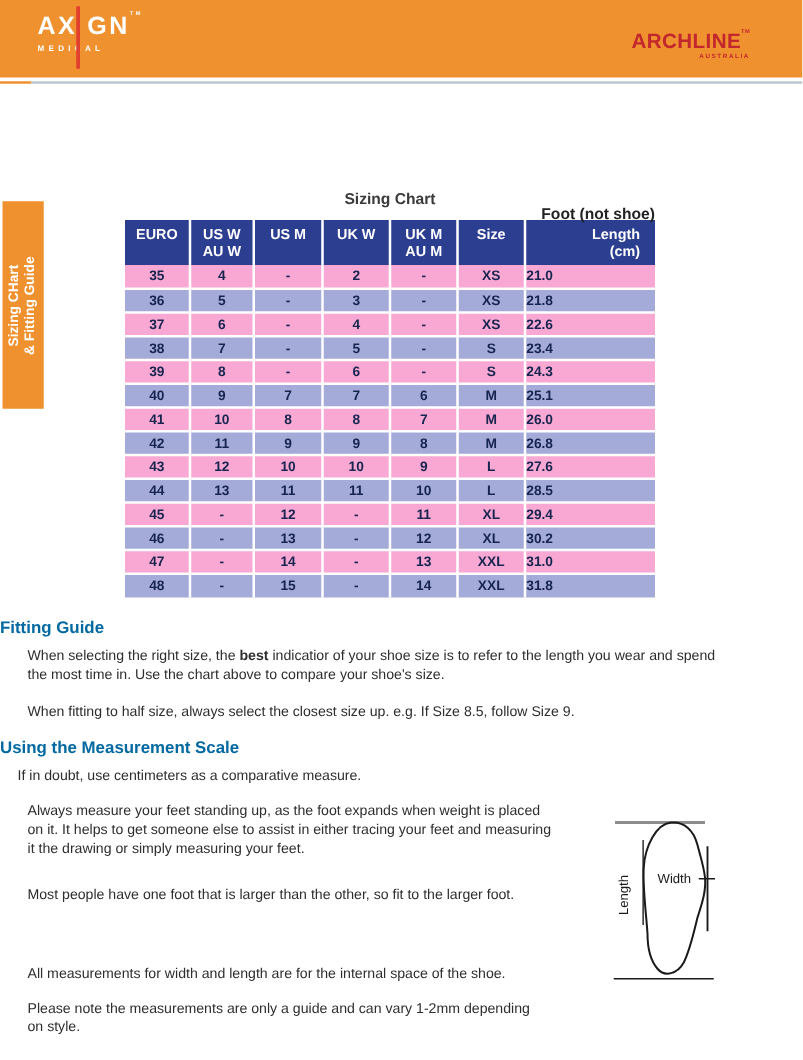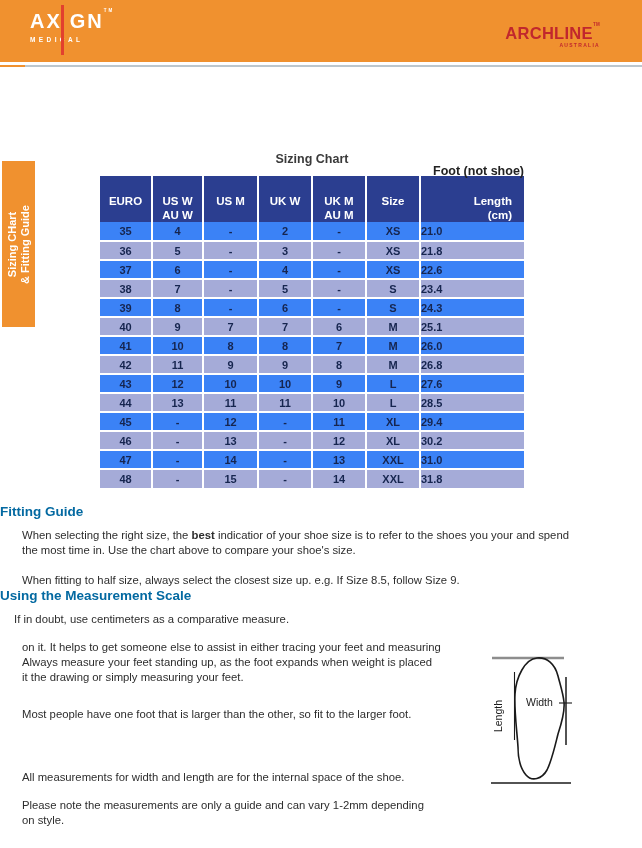--- a/index.html
+++ b/index.html
@@ -62,39 +62,39 @@
     position: absolute; right: 0px; bottom: -2px;
     font-size: 12.5px; font-weight: bold; color: #222; padding-left: 48px;
   }
   
   table.sizing {
     margin-left: 100px; width: 424px;
     border-collapse: collapse; table-layout: fixed;
   }
   table.sizing th {
     background: #2B3E90; color: #ffffff; font-size: 11.5px; font-weight: bold;
-    vertical-align: top; padding-top: 18px; height: 36px; line-height: 14px;
+    vertical-align: top; padding-top: 5px; height: 36px; line-height: 14px;
     text-align: center; border-right: 2px solid #fff;
   }
   table.sizing th:last-child { border-right: none; text-align: right; padding-right: 12px; }
   table.sizing td {
     font-size: 11px; font-weight: bold; color: #16254F; text-align: center;
     height: 19px; border-right: 2px solid #fff; border-bottom: 2px solid #fff;
   }
   table.sizing td:last-child { border-right: none; text-align: left; padding-right: 26px; }
   table.sizing tr:last-child td { border-bottom: none; }
-  tr.row-blue td { background: #3b82f6; }
+  tr.row-blue td { background: #f9a8d4; }
   tr.row-lav td { background: #A5ABD8; }
   
   .heading {
     width: 610px; text-align: left; font-size: 13.5px; font-weight: bold;
     color: #0369a1;
   }
   .h-fitting { margin-top: 16px; }
-  .h-measure { }
+  .h-measure { margin-top: 12px; }
   .para { margin-left: 22px; font-size: 11.3px; color: #2D2D2D; line-height: 15px; }
   .para .ln { white-space: nowrap; }
   .p1 { margin-top: 9px; }
   .p2 { margin-top: 15px; }
   .p3 { margin-top: 9px; margin-left: 14px; }
   .p4 { margin-top: 13px; }
   .p5 { margin-top: 22px; }
   .p6 { margin-top: 48px; }
   .p7 { margin-top: 13px; }
   
@@ -297,33 +297,33 @@
         <td>14</td>
         <td>XXL</td>
         <td>31.8</td>
       </tr>
     </tbody>
 </table>
 
 <div class="heading h-fitting">Fitting Guide</div>
 
 <div class="para p1">
-  <div class="ln"><span>When selecting the right size, the </span><b>best</b><span> indicatior of your shoe size is to refer to the shoes you your and spend</span></div>
+  <div class="ln"><span>When selecting the right size, the </span><b>best</b><span> indicatior of your shoe size is to refer to the length you wear and spend</span></div>
   <div class="ln">the most time in. Use the chart above to compare your shoe's size.</div>
 </div>
 
 <div class="para p2 ln">When fitting to half size, always select the closest size up. e.g. If Size 8.5, follow Size 9.</div>
 
 <div class="heading h-measure">Using the Measurement Scale</div>
 
 <div class="para p3 ln">If in doubt, use centimeters as a comparative measure.</div>
 
 <div class="para p4">
+  <div class="ln">Always measure your feet standing up, as the foot expands when weight is placed</div>
   <div class="ln">on it. It helps to get someone else to assist in either tracing your feet and measuring</div>
-  <div class="ln">Always measure your feet standing up, as the foot expands when weight is placed</div>
   <div class="ln">it the drawing or simply measuring your feet.</div>
 </div>
 
 <div class="para p5 ln">Most people have one foot that is larger than the other, so fit to the larger foot.</div>
 
 <div class="para p6 ln">All measurements for width and length are for the internal space of the shoe.</div>
 
 <div class="para p7">
   <div class="ln">Please note the measurements are only a guide and can vary 1-2mm depending</div>
   <div class="ln">on style.</div>

